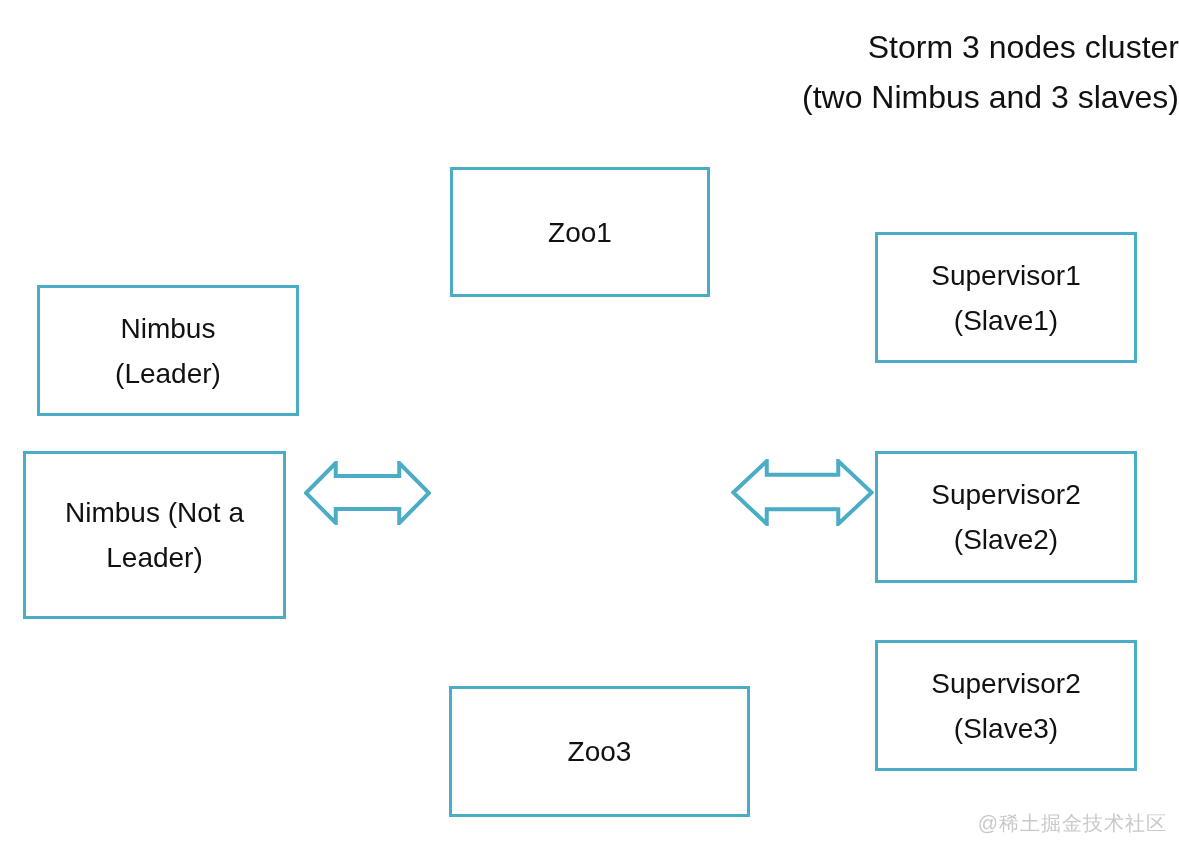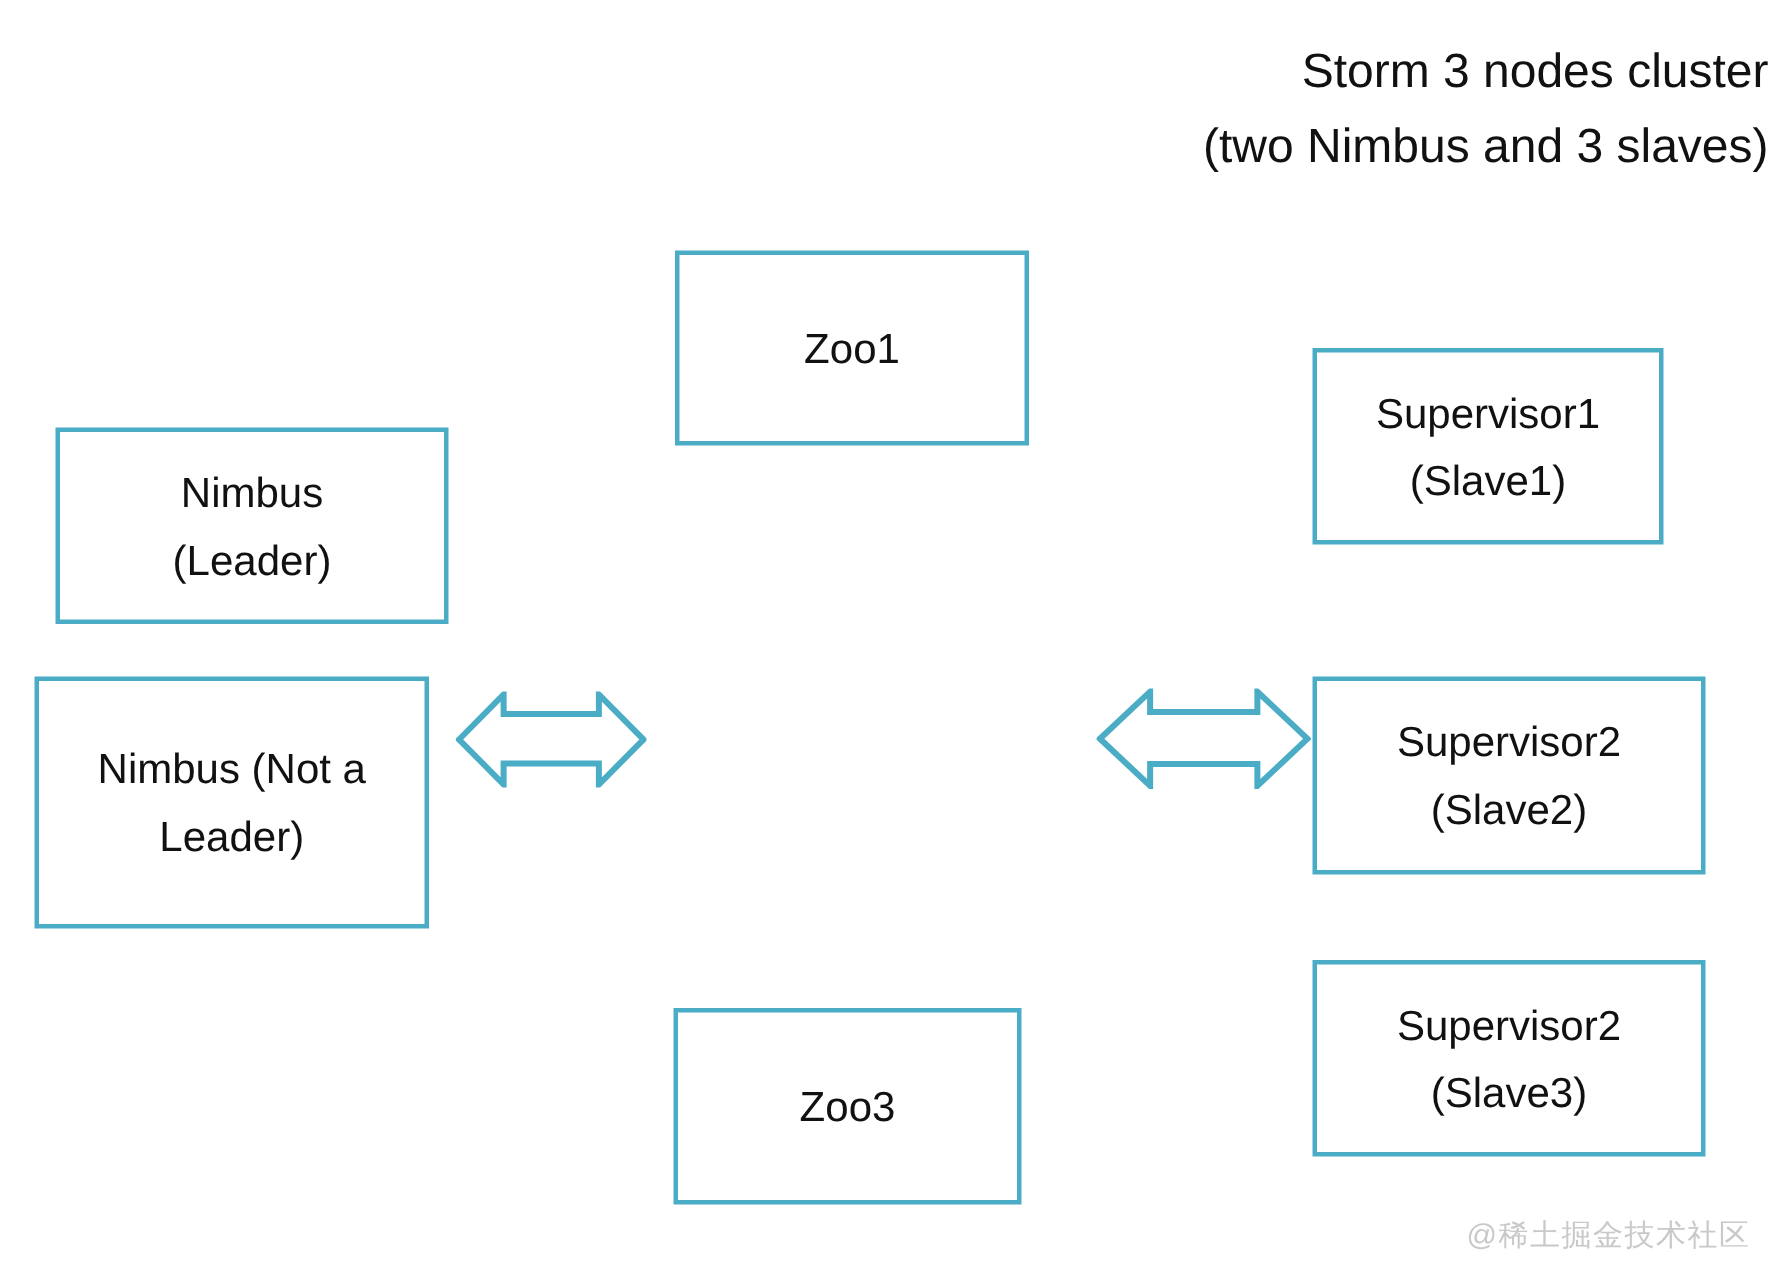--- a/index.html
+++ b/index.html
@@ -64,25 +64,25 @@
   }
 </style>
 </head>
 <body>
 
 <div class="canvas">
 
   <div class="title">Storm 3 nodes cluster
 (two Nimbus and 3 slaves)</div>
 
-  <div class="node" style="left:450px;top:167px;width:236px;height:130px;">
+  <div class="node" style="left:450px;top:167px;width:260px;height:130px;">
     <span class="node-label">Zoo1</span>
   </div>
 
-  <div class="node" style="left:875px;top:232px;width:234px;height:131px;">
+  <div class="node" style="left:875px;top:232px;width:262px;height:131px;">
     <span class="node-label">Supervisor1
 (Slave1)</span>
   </div>
 
   <div class="node" style="left:37px;top:285px;width:262px;height:131px;">
     <span class="node-label">Nimbus
 (Leader)</span>
   </div>
 
   <div class="node" style="left:23px;top:451px;width:263px;height:168px;">
@@ -94,21 +94,21 @@
   <div class="node" style="left:875px;top:451px;width:262px;height:132px;">
     <span class="node-label">Supervisor2
 (Slave2)</span>
   </div>
 
   <div class="node" style="left:875px;top:640px;width:262px;height:131px;">
     <span class="node-label">Supervisor2
 (Slave3)</span>
   </div>
 
-  <div class="node" style="left:449px;top:672px;width:232px;height:131px;">
+  <div class="node" style="left:449px;top:686px;width:301px;height:131px;">
     <span class="node-label">Zoo3</span>
   </div>
 
   <svg class="arrow" style="left:304px;top:461px;width:127px;height:64px;" viewBox="0 0 124 64" preserveAspectRatio="none">
     <path d="M2,32 L31,2 L31,15 L93,15 L93,2 L122,32 L93,62 L93,48 L31,48 L31,62 Z"></path>
   </svg>
 
   <svg class="arrow" style="left:731px;top:459px;width:143px;height:67px;" viewBox="0 0 124 64" preserveAspectRatio="none">
     <path d="M2,32 L31,2 L31,15 L93,15 L93,2 L122,32 L93,62 L93,48 L31,48 L31,62 Z"></path>
   </svg>

